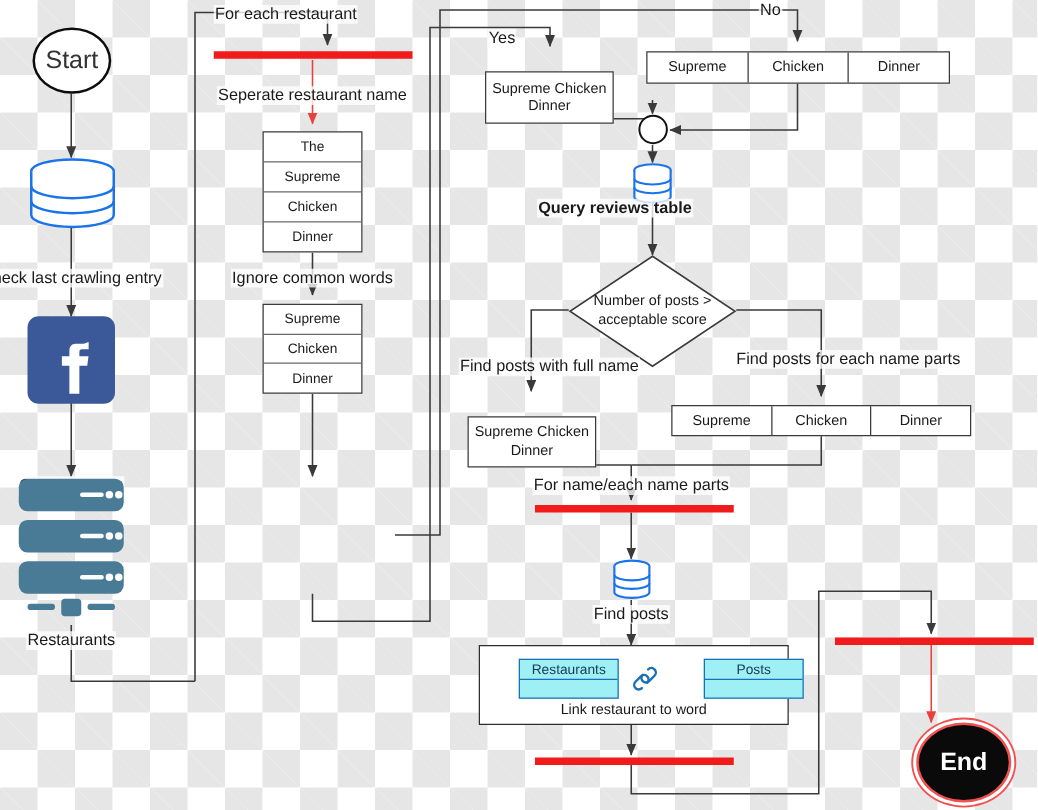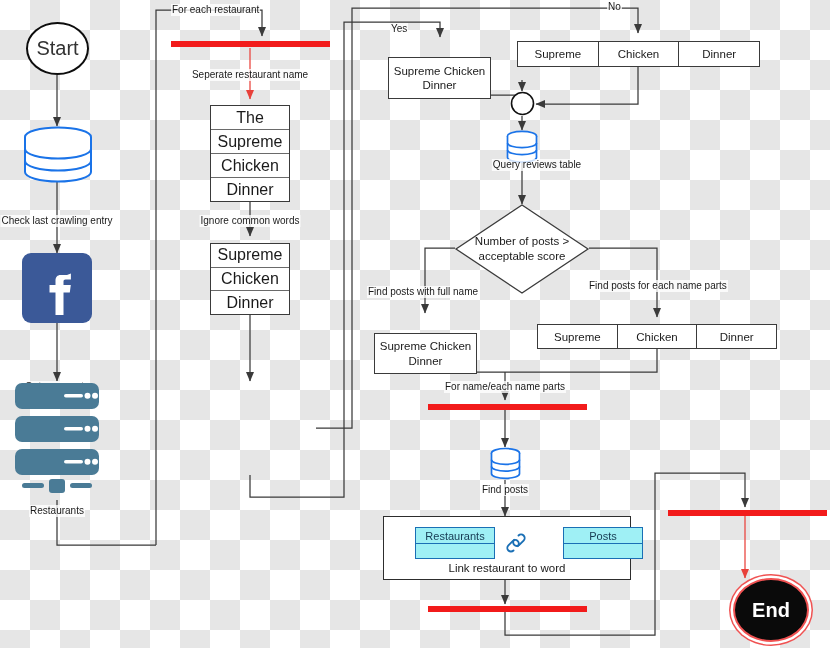--- a/index.html
+++ b/index.html
@@ -25,21 +25,21 @@
     left: 0; top: 0;
     width: 830px; height: 648px;
     pointer-events: none;
   }
   .node {
     position: absolute;
     box-sizing: border-box;
   }
   .lbl {
     position: absolute;
-    font-size: 10px;
+    font-size: 13px;
     color: #1a1a1a;
     white-space: nowrap;
     line-height: 1.15;
     background: rgba(255,255,255,0.78);
     padding: 0 1px;
   }
   .lbl.center { transform: translateX(-50%); }
 
   
   .terminator {
@@ -66,21 +66,21 @@
     background: #ffffff;
     border: 1.3px solid #3a3a3a;
     display: flex;
     flex-direction: column;
   }
   .wtable .cell {
     flex: 1;
     display: flex;
     align-items: center;
     justify-content: center;
-    font-size: 16px;
+    font-size: 11px;
     color: #1a1a1a;
     border-top: 1.3px solid #6a6a6a;
   }
   .wtable .cell:first-child { border-top: none; }
 
   .htable {
     background: #ffffff;
     border: 1.3px solid #3a3a3a;
     display: flex;
     flex-direction: row;
@@ -314,21 +314,21 @@
   </div>
 
   <div class="node" style="left:505px; top:130px; width:34px; height:34px;">
     <svg width="34" height="34" viewBox="0 0 34 34">
       <ellipse cx="17" cy="6" rx="14.5" ry="4.6" fill="#ffffff" stroke="#1a73e8" stroke-width="1.7"></ellipse>
       <path d="M2.5,6 L2.5,27.5 A14.5,4.6 0 0 0 31.5,27.5 L31.5,6" fill="#ffffff" stroke="#1a73e8" stroke-width="1.7"></path>
       <path d="M2.5,13 A14.5,4.6 0 0 0 31.5,13" fill="none" stroke="#1a73e8" stroke-width="1.7"></path>
       <path d="M2.5,20 A14.5,4.6 0 0 0 31.5,20" fill="none" stroke="#1a73e8" stroke-width="1.7"></path>
     </svg>
   </div>
-  <div class="lbl center" style="left:537px; top:159px;">Query reviews table</div>
+  <div class="lbl center" style="left:492px; top:159px;font-weight:bold;">Query reviews table</div>
 
   <div class="diamond-wrap" style="left:455px; top:204px; width:134px; height:90px;">
     <svg width="134" height="90" viewBox="0 0 134 90">
       <polygon points="67,1 133,45 67,89 1,45" fill="#ffffff" stroke="#3a3a3a" stroke-width="1.25"></polygon>
     </svg>
     <div class="diamond-text">
       <div>
         <div>Number of posts &gt;</div>
         <div>acceptable score</div>
       </div>

